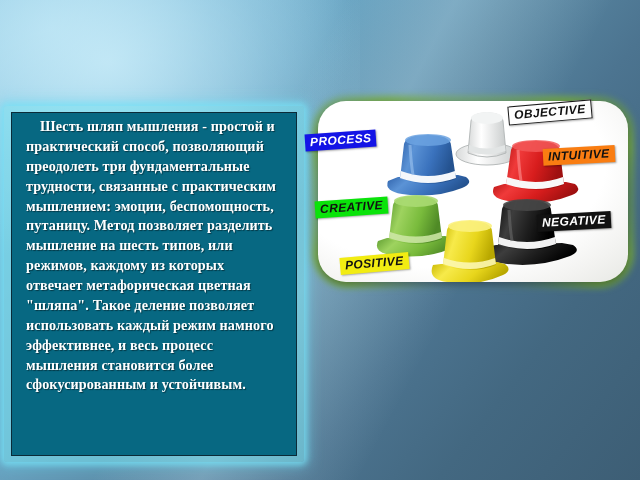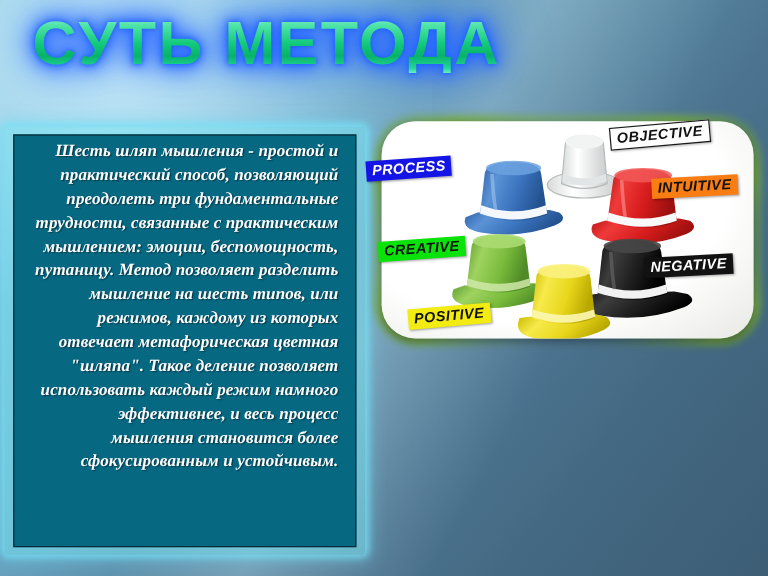--- a/index.html
+++ b/index.html
@@ -109,25 +109,24 @@
   #body-text {
     position: absolute;
     left: 26px;
     top: 117px;
     width: 256px;
     color: #ffffff;
     font-family: "Liberation Serif", "DejaVu Serif", serif;
     font-size: 14.2px;
     font-weight: bold;
     line-height: 1.40;
-    text-align: right;
+    text-align: left;
     text-indent: 14px;
     text-shadow: 1px 1px 1px rgba(0,0,0,0.45);
     letter-spacing: 0.1px;
-    font-style: italic;
   }
 
   
   #card-glow {
     position: absolute;
     left: 312px;
     top: 96px;
     width: 322px;
     height: 192px;
     border-radius: 34px;
@@ -210,21 +209,20 @@
   }
 </style>
 </head>
 <body>
 
 <div id="slide">
 
   <div id="bg-glow-left"></div>
   <div id="bg-streak"></div>
 
-  <div id="title">СУТЬ МЕТОДА</div>
 
   <div id="text-panel-glow"></div>
   <div id="text-panel"></div>
   <div id="body-text">Шесть шляп мышления - простой и практический способ, позволяющий преодолеть три фундаментальные трудности, связанные с практическим мышлением: эмоции, беспомощность, путаницу. Метод позволяет разделить мышление на шесть типов, или режимов, каждому из которых отвечает метафорическая цветная "шляпа". Такое деление позволяет использовать каждый режим намного эффективнее, и весь процесс мышления становится более сфокусированным и устойчивым.</div>
 
   <div id="card-glow"></div>
   <div id="card">
 
     <div class="hat" style="left:130px; top:6px;">
       <svg width="78" height="62" viewBox="0 0 78 62">

